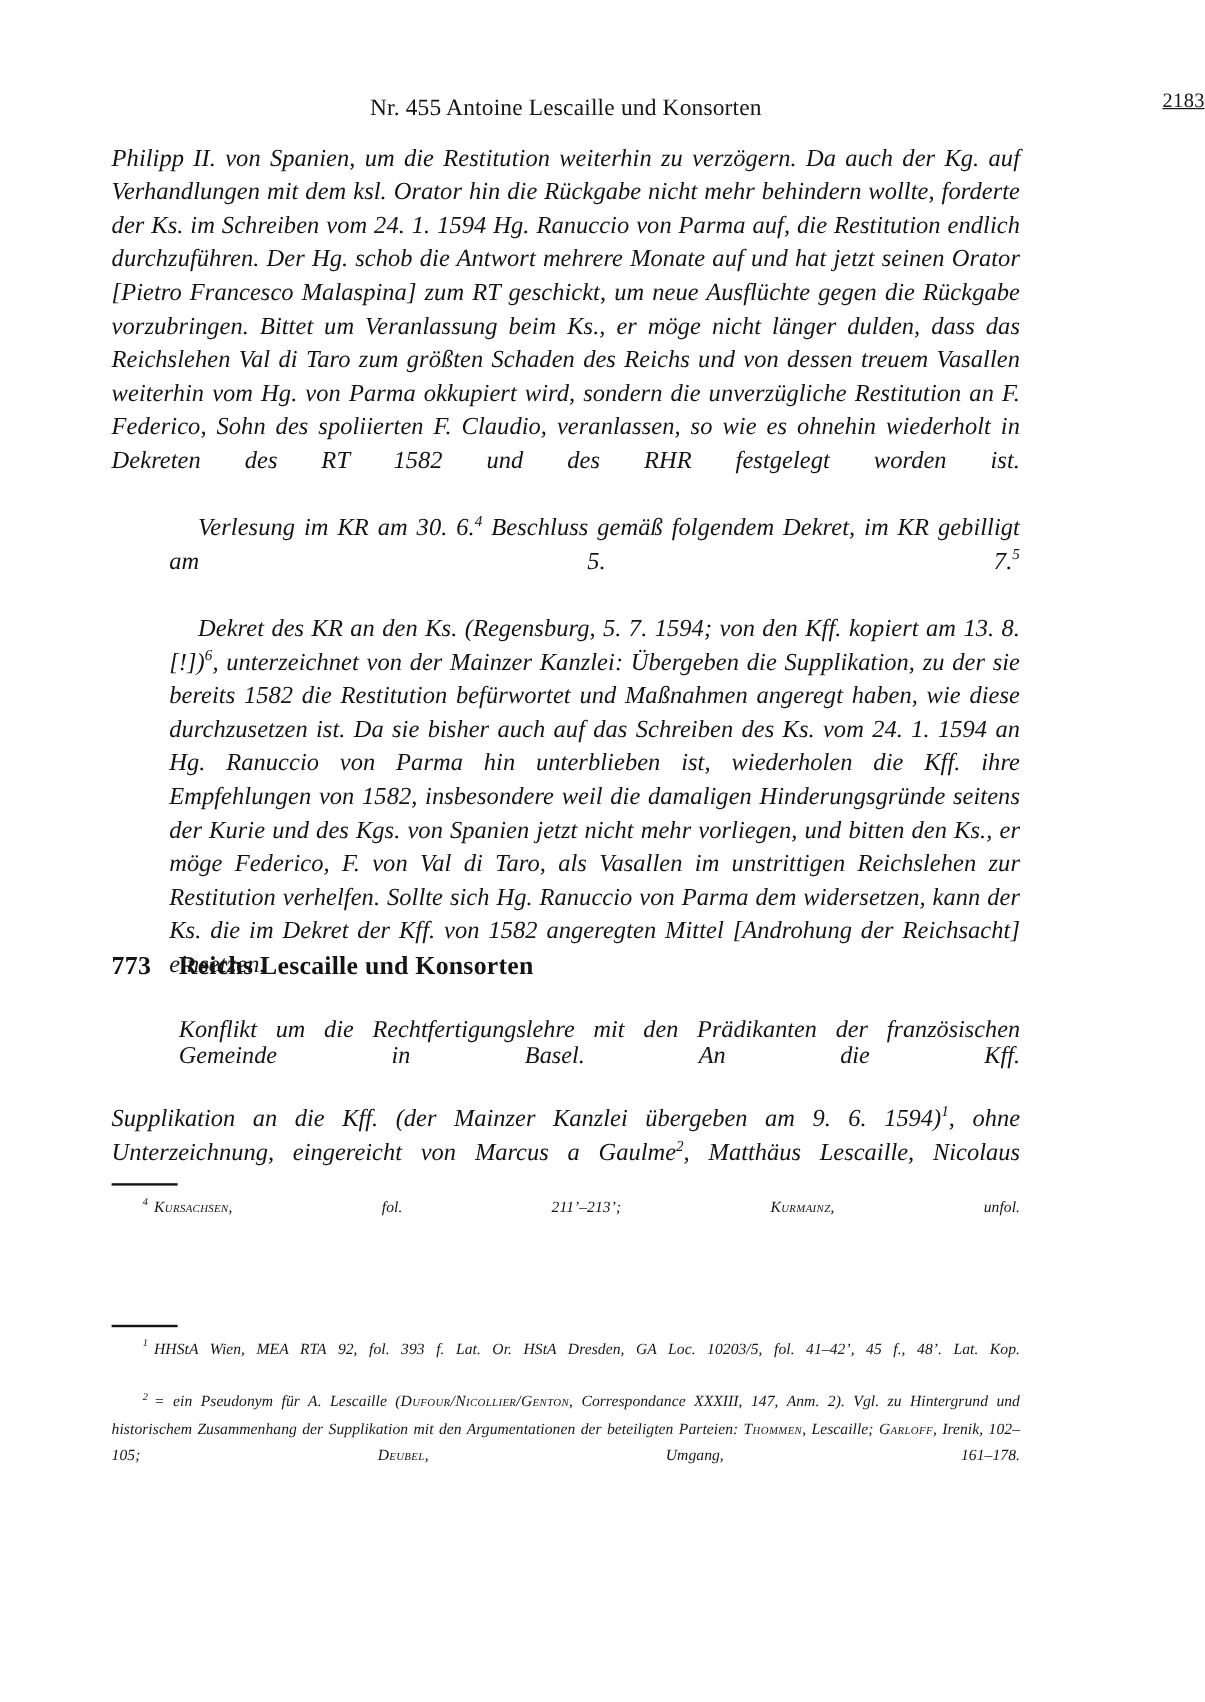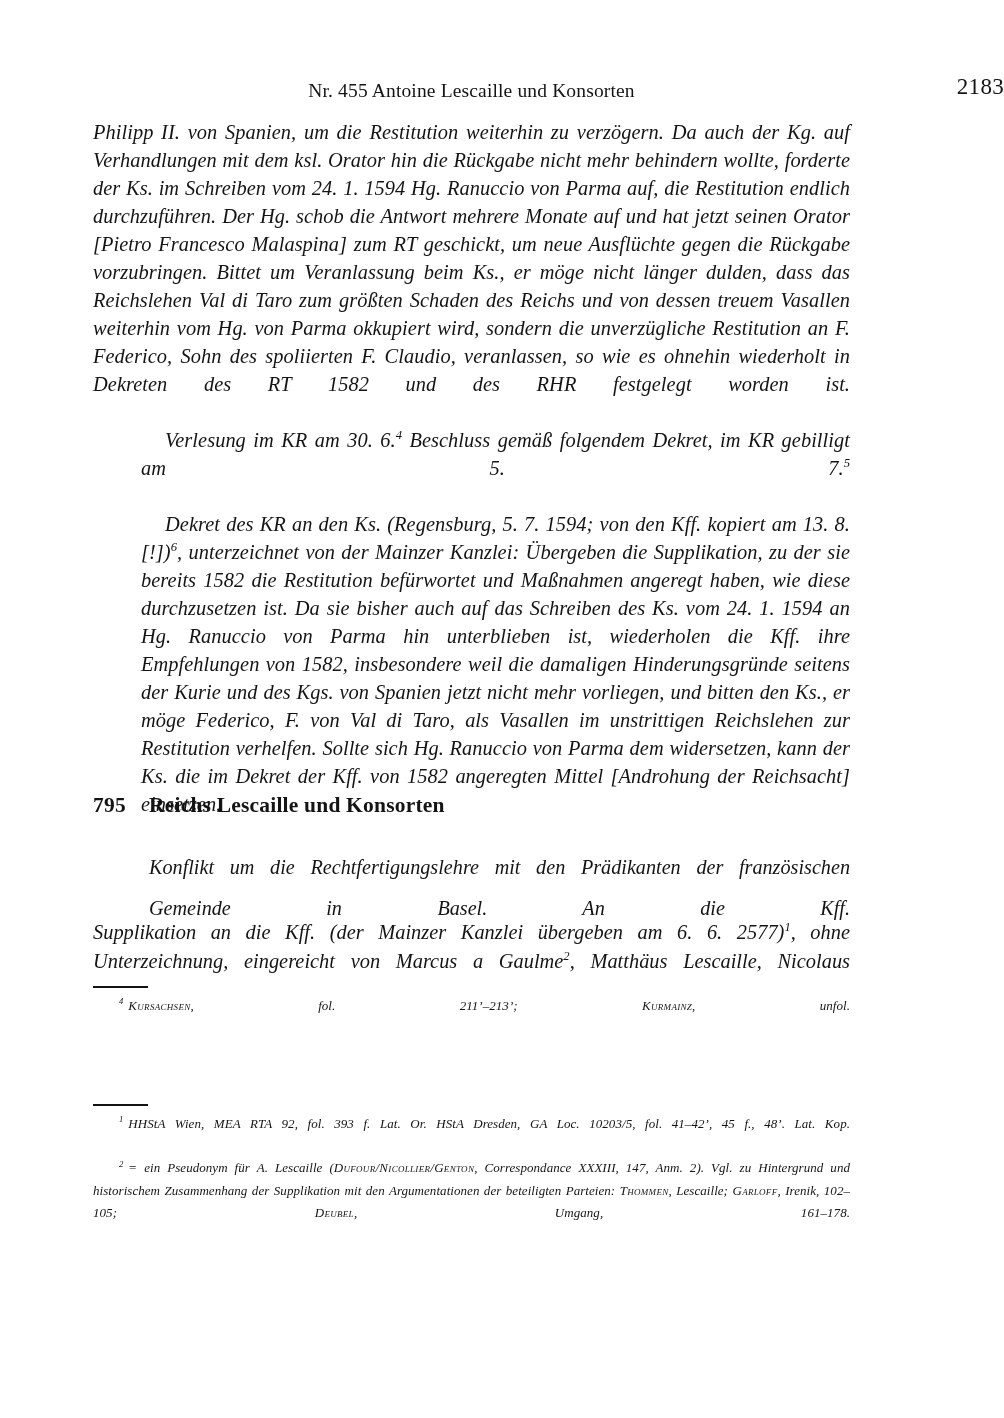--- a/index.html
+++ b/index.html
@@ -31,22 +31,23 @@
   }
   .runhead-title {
     font-size: 19.5px;
     letter-spacing: 0.15px;
     white-space: nowrap;
   }
   .folio {
     position: absolute;
     right: 0;
     top: 74px;
-    font-size: 23px;
+    font-size: 17px;
     letter-spacing: 0.3px;
+    text-decoration: underline;
   }
 
   
   .column {
     position: absolute;
     left: 93px;
     top: 118px;
     width: 757px;
   }
 
@@ -90,21 +91,21 @@
     width: 56px;
   }
 
   .subtitle {
     position: absolute;
     left: 149px;
     top: 847px;
     width: 701px;
     font-style: italic;
     font-size: 20.2px;
-    line-height: 41px;
+    line-height: 22px;
     text-align: justify;
   }
   .subtitle::after {
     content: "";
     display: inline-block;
     width: 100%;
   }
 
   .lead {
     position: absolute;
@@ -174,26 +175,26 @@
 
     <p class="body lastflush"><span>Philipp II. von Spanien, um die Restitution weiterhin zu verzögern. Da auch der Kg. auf Verhandlungen mit dem ksl. Orator hin die Rückgabe nicht mehr behindern wollte, forderte der Ks. im Schreiben vom 24. 1. 1594 Hg. Ranuccio von Parma auf, die Restitution endlich durchzuführen. Der Hg. schob die Antwort mehrere Monate auf und hat jetzt seinen Orator [Pietro Francesco Malaspina] zum RT geschickt, um neue Ausflüchte gegen die Rückgabe vorzubringen. Bittet um Veranlassung beim Ks., er möge nicht länger dulden, dass das Reichslehen Val di Taro zum größten Schaden des Reichs und von dessen treuem Vasallen weiterhin vom Hg. von Parma okkupiert wird, sondern die unverzügliche Restitution an F. Federico, Sohn des spoliierten F. Claudio, veranlassen, so wie es ohnehin wiederholt in Dekreten des RT 1582 und des RHR festgelegt worden ist.</span></p>
 
     <p class="body indent lastflush"><span>Verlesung im KR am 30. 6.</span><sup>4</sup><span> Beschluss gemäß folgendem Dekret, im KR gebilligt am 5. 7.</span><sup>5</sup></p>
 
     <p class="body indent lastflush"><span>Dekret des KR an den Ks. (Regensburg, 5. 7. 1594; von den Kff. kopiert am 13. 8. [!])</span><sup>6</sup><span>, unterzeichnet von der Mainzer Kanzlei: Übergeben die Supplikation, zu der sie bereits 1582 die Restitution befürwortet und Maßnahmen angeregt haben, wie diese durchzusetzen ist. Da sie bisher auch auf das Schreiben des Ks. vom 24. 1. 1594 an Hg. Ranuccio von Parma hin unterblieben ist, wiederholen die Kff. ihre Empfehlungen von 1582, insbesondere weil die damaligen Hinderungsgründe seitens der Kurie und des Kgs. von Spanien jetzt nicht mehr vorliegen, und bitten den Ks., er möge Federico, F. von Val di Taro, als Vasallen im unstrittigen Reichslehen zur Restitution verhelfen. Sollte sich Hg. Ranuccio von Parma dem widersetzen, kann der Ks. die im Dekret der Kff. von 1582 angeregten Mittel [Androhung der Reichsacht] einsetzen.</span></p>
 
   </div>
 
   <div class="section-head">
-    <span class="num">795</span><span>Reichs Lescaille und Konsorten</span>
+    <span class="num">773</span><span>Reichs Lescaille und Konsorten</span>
   </div>
 
   <div class="subtitle">Konflikt um die Rechtfertigungslehre mit den Prädikanten der französischen Gemeinde in Basel. An die Kff.</div>
 
-  <div class="lead"><span>Supplikation an die Kff. (der Mainzer Kanzlei übergeben am 6. 6. 2577)</span><sup>1</sup><span>, ohne Unterzeichnung, eingereicht von Marcus a Gaulme</span><sup>2</sup><span>, Matthäus Lescaille, Nicolaus</span></div>
+  <div class="lead"><span>Supplikation an die Kff. (der Mainzer Kanzlei übergeben am 9. 6. 1594)</span><sup>1</sup><span>, ohne Unterzeichnung, eingereicht von Marcus a Gaulme</span><sup>2</sup><span>, Matthäus Lescaille, Nicolaus</span></div>
 
   <div class="fn-block" id="fn-block-a">
     <div class="fn-rule"></div>
 
     <p class="fn"><span class="marker">4</span><span class="sc">Kursachsen</span><span>, fol. 211’–213’; </span><span class="sc">Kurmainz</span><span>, unfol.</span></p>
 
 
   </div>
 
   <div class="fn-block" id="fn-block-b">

